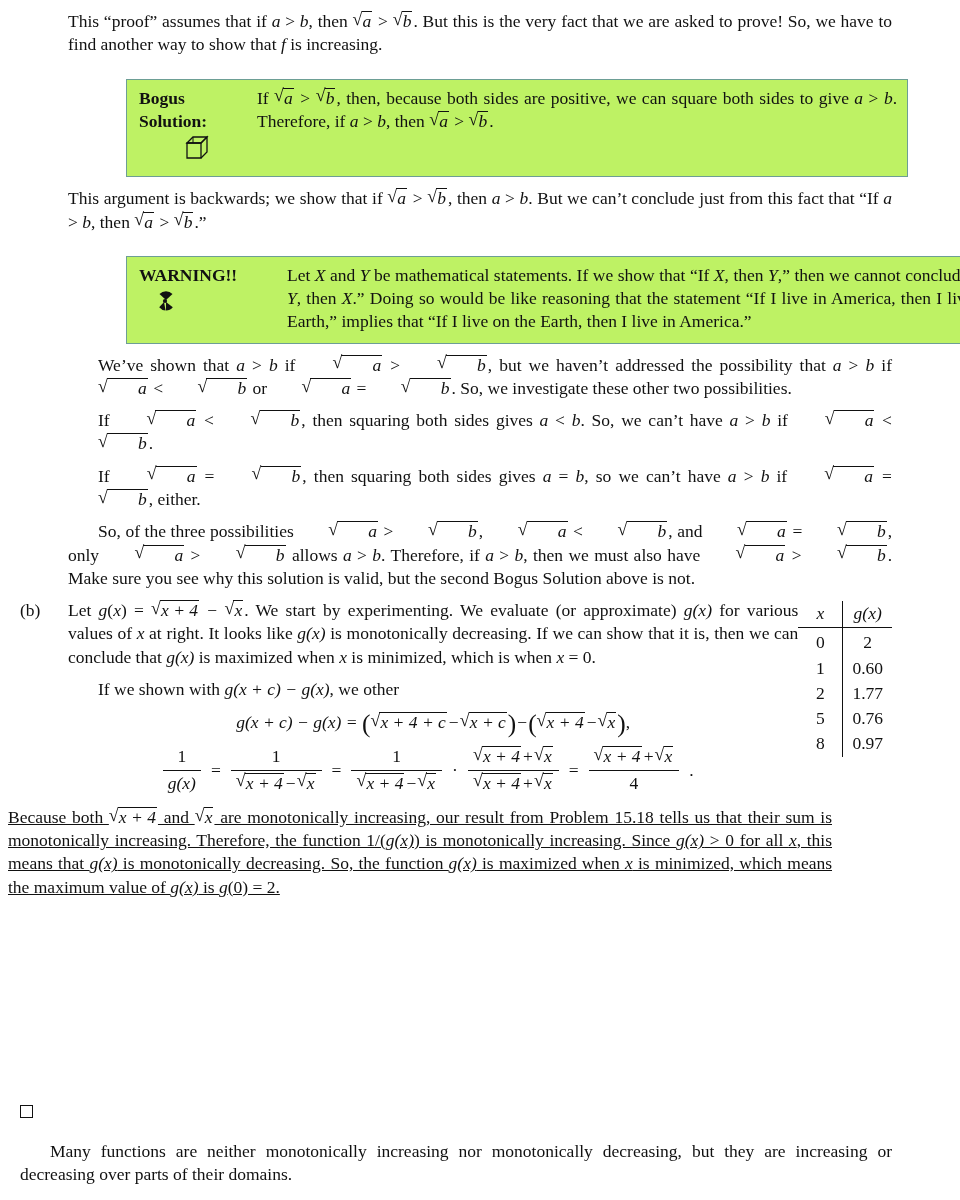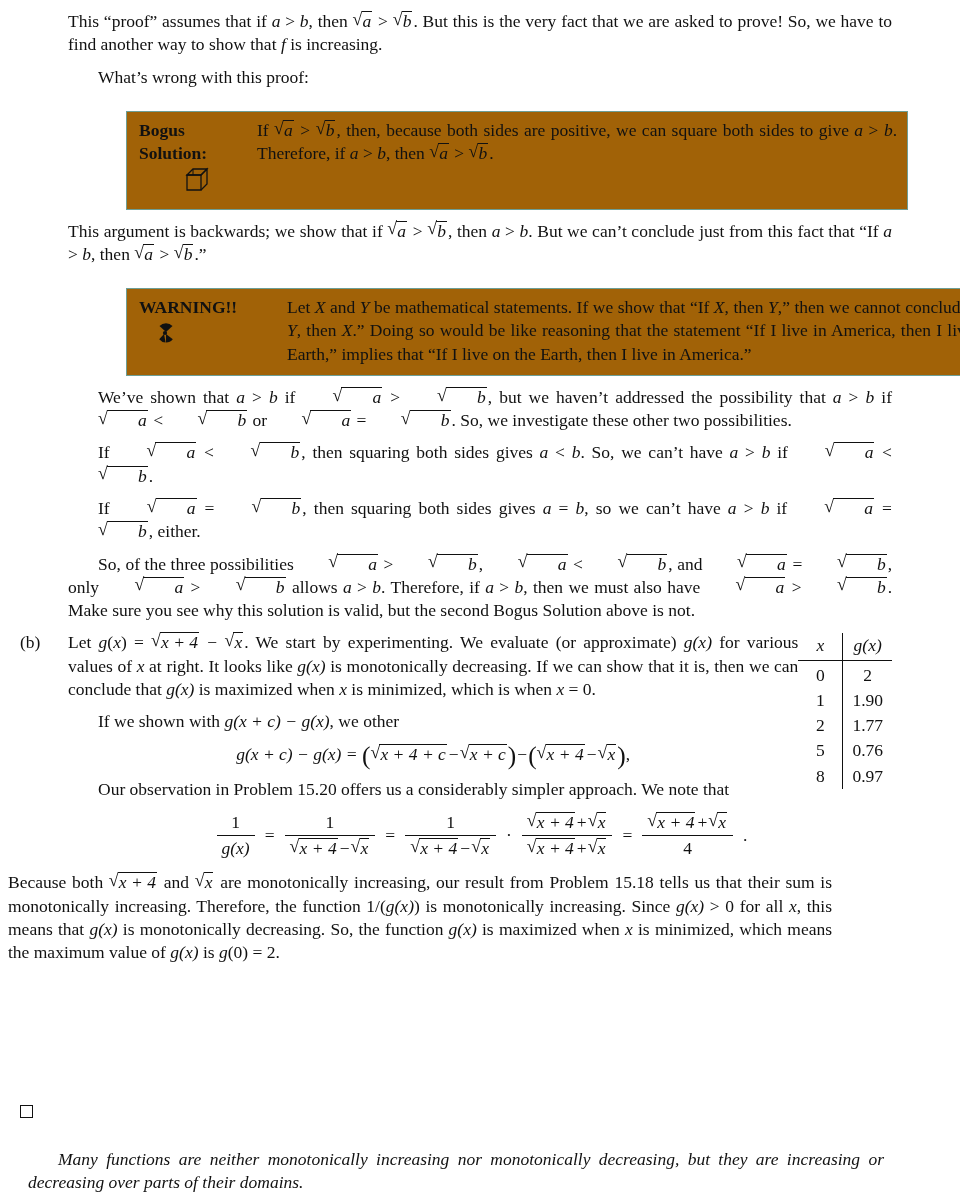--- a/index.html
+++ b/index.html
@@ -59,21 +59,21 @@
   .sqrt > .inner {
     border-top: 1px solid #111;
     padding: 0 1px 0 1px;
     display: inline-block;
     line-height: 1.12;
   }
 
   
   .callout {
     border: 1px solid #6d9e95;
-    background: #a16207;
+    background: #bef264;
     box-sizing: border-box;
     margin: 22px 0 10px 0;
   }
   .callout-inner {
     display: flex;
     padding: 7px 10px 9px 12px;
   }
   .callout-left {
     width: 118px;
     flex: 0 0 118px;
@@ -176,37 +176,34 @@
     height: 11px;
     border: 1px solid #111;
   }
   .tail {
     position: absolute;
     left: 20px;
     top: 1140px;
     width: 872px;
     text-align: justify;
   }
-  .tail p { margin: 8px; font-style: italic; }
+  .tail p { margin: 0; }
   .tail .t-indent { text-indent: 30px; }
 </style>
 </head>
 <body>
 
 <div class="page">
 
   <div class="body-col">
 
     <p class="para">
       <span>This “proof” assumes that if </span><span class="math">a</span><span> &gt; </span><span class="math">b</span><span>, then </span><span class="sqrt"><span class="rad">√</span><span class="inner">a</span></span><span> &gt; </span><span class="sqrt"><span class="rad">√</span><span class="inner">b</span></span><span>. But this is the very fact that we are asked to prove! So, we have to find another way to show that </span><span class="math">f</span><span> is increasing.</span>
     </p>
 
-    <p class="para indent">
-      <span>What’s wrong with this proof:</span>
-    </p>
 
     <div class="callout bogus-box">
       <div class="callout-inner">
         <div class="callout-left">
           <span class="ttl">Bogus Solution:</span>
           <span class="icon-cube">
             <svg width="34" height="26" viewBox="0 0 34 26">
               <polygon points="6,8 20,8 20,23 6,23" fill="none" stroke="#111" stroke-width="1.3"></polygon>
               <polygon points="6,8 12,2 26,2 20,8" fill="none" stroke="#111" stroke-width="1.3"></polygon>
               <polyline points="20,8 26,2 26,17 20,23" fill="none" stroke="#111" stroke-width="1.3"></polyline>
@@ -270,21 +267,21 @@
               <tr class="hdr">
             <td class="xcol">x</td>
             <td>g(x)</td>
           </tr>
           <tr class="first">
             <td class="xcol">0</td>
             <td>2</td>
           </tr>
           <tr>
             <td class="xcol">1</td>
-            <td>1.90</td>
+            <td>0.60</td>
           </tr>
           <tr>
             <td class="xcol">2</td>
             <td>1.77</td>
           </tr>
           <tr>
             <td class="xcol">5</td>
             <td>0.76</td>
           </tr>
           <tr>
@@ -302,23 +299,20 @@
       <p class="para b-flow indent">
         <span>If we shown with </span><span class="math">g(x + c) − g(x)</span><span>, we other</span>
       </p>
 
       <div class="displaymath">
         <span class="math">g(x + c) − g(x) =</span>
         <span class="big-paren">(</span><span class="sqrt"><span class="rad">√</span><span class="inner">x + 4 + c</span></span><span class="op">−</span><span class="sqrt"><span class="rad">√</span><span class="inner">x + c</span></span><span class="big-paren">)</span><span class="op">−</span><span class="big-paren">(</span><span class="sqrt"><span class="rad">√</span><span class="inner">x + 4</span></span><span class="op">−</span><span class="sqrt"><span class="rad">√</span><span class="inner">x</span></span><span class="big-paren">)</span><span>,</span>
       </div>
 
 
-      <p class="para b-flow indent">
-        <span>Our observation in Problem 15.20 offers us a considerably simpler approach. We note that</span>
-      </p>
 
       <div class="displaymath">
         <span class="eqrow">
           <span class="frac">
             <span class="num rm">1</span>
             <span class="den">g(x)</span>
           </span>
           <span class="eqsym">=</span>
           <span class="frac">
             <span class="num rm">1</span>
@@ -336,21 +330,21 @@
           </span>
           <span class="eqsym">=</span>
           <span class="frac">
             <span class="num"><span class="sqrt"><span class="rad">√</span><span class="inner">x + 4</span></span><span class="op">+</span><span class="sqrt"><span class="rad">√</span><span class="inner">x</span></span></span>
             <span class="den rm">4</span>
           </span>
           <span class="eqsym">.</span>
         </span>
       </div>
 
-      <p class="para b-flow" style="width:824px;margin-left:-60px;">
+      <p class="para b-flow" style="width:824px;margin-left:-60px;text-decoration:underline;">
         <span>Because both </span><span class="sqrt"><span class="rad">√</span><span class="inner">x + 4</span></span><span> and </span><span class="sqrt"><span class="rad">√</span><span class="inner">x</span></span><span> are monotonically increasing, our result from Problem 15.18 tells us that their sum is monotonically increasing. Therefore, the function 1/(</span><span class="math">g(x)</span><span>) is monotonically increasing. Since </span><span class="math">g(x)</span><span> &gt; 0 for all </span><span class="math">x</span><span>, this means that </span><span class="math">g(x)</span><span> is monotonically decreasing. So, the function </span><span class="math">g(x)</span><span> is maximized when </span><span class="math">x</span><span> is minimized, which means the maximum value of </span><span class="math">g(x)</span><span> is </span><span class="math">g</span><span>(0) = 2.</span>
       </p>
     </div>
   </div>
 
   <div class="endbox"></div>
 
   <div class="tail">
     <p class="t-indent">Many functions are neither monotonically increasing nor monotonically decreasing, but they are increasing or decreasing over parts of their domains.</p>
   </div>

